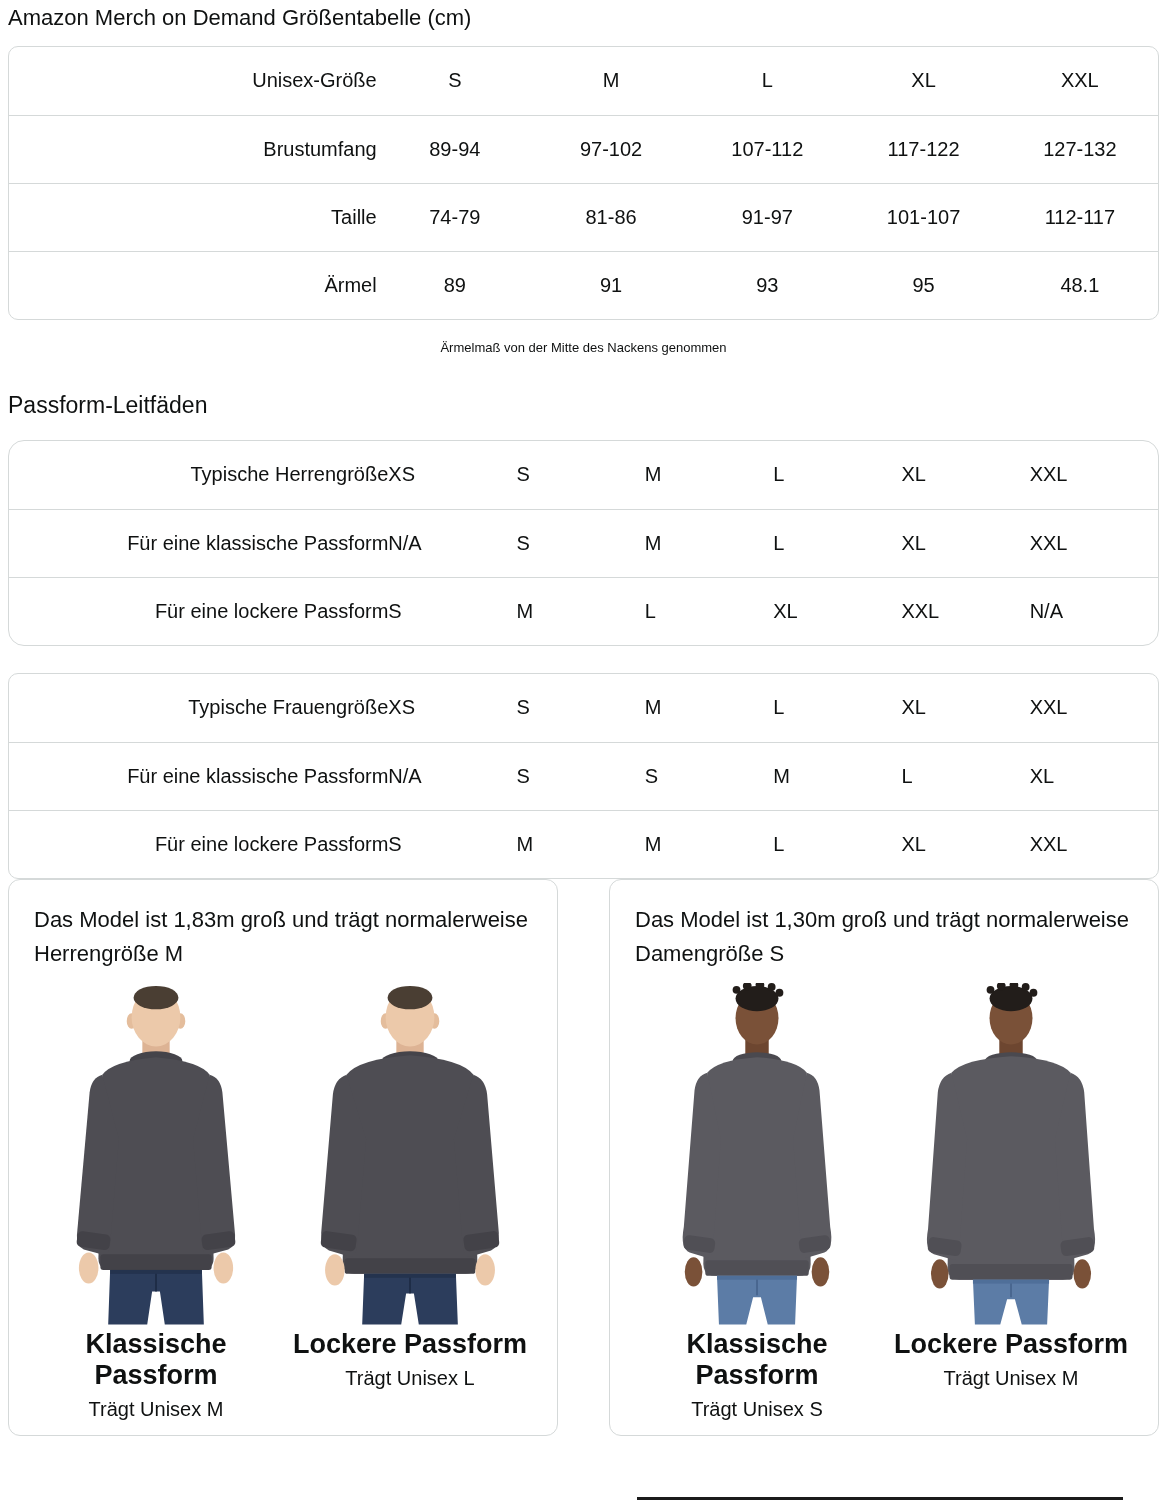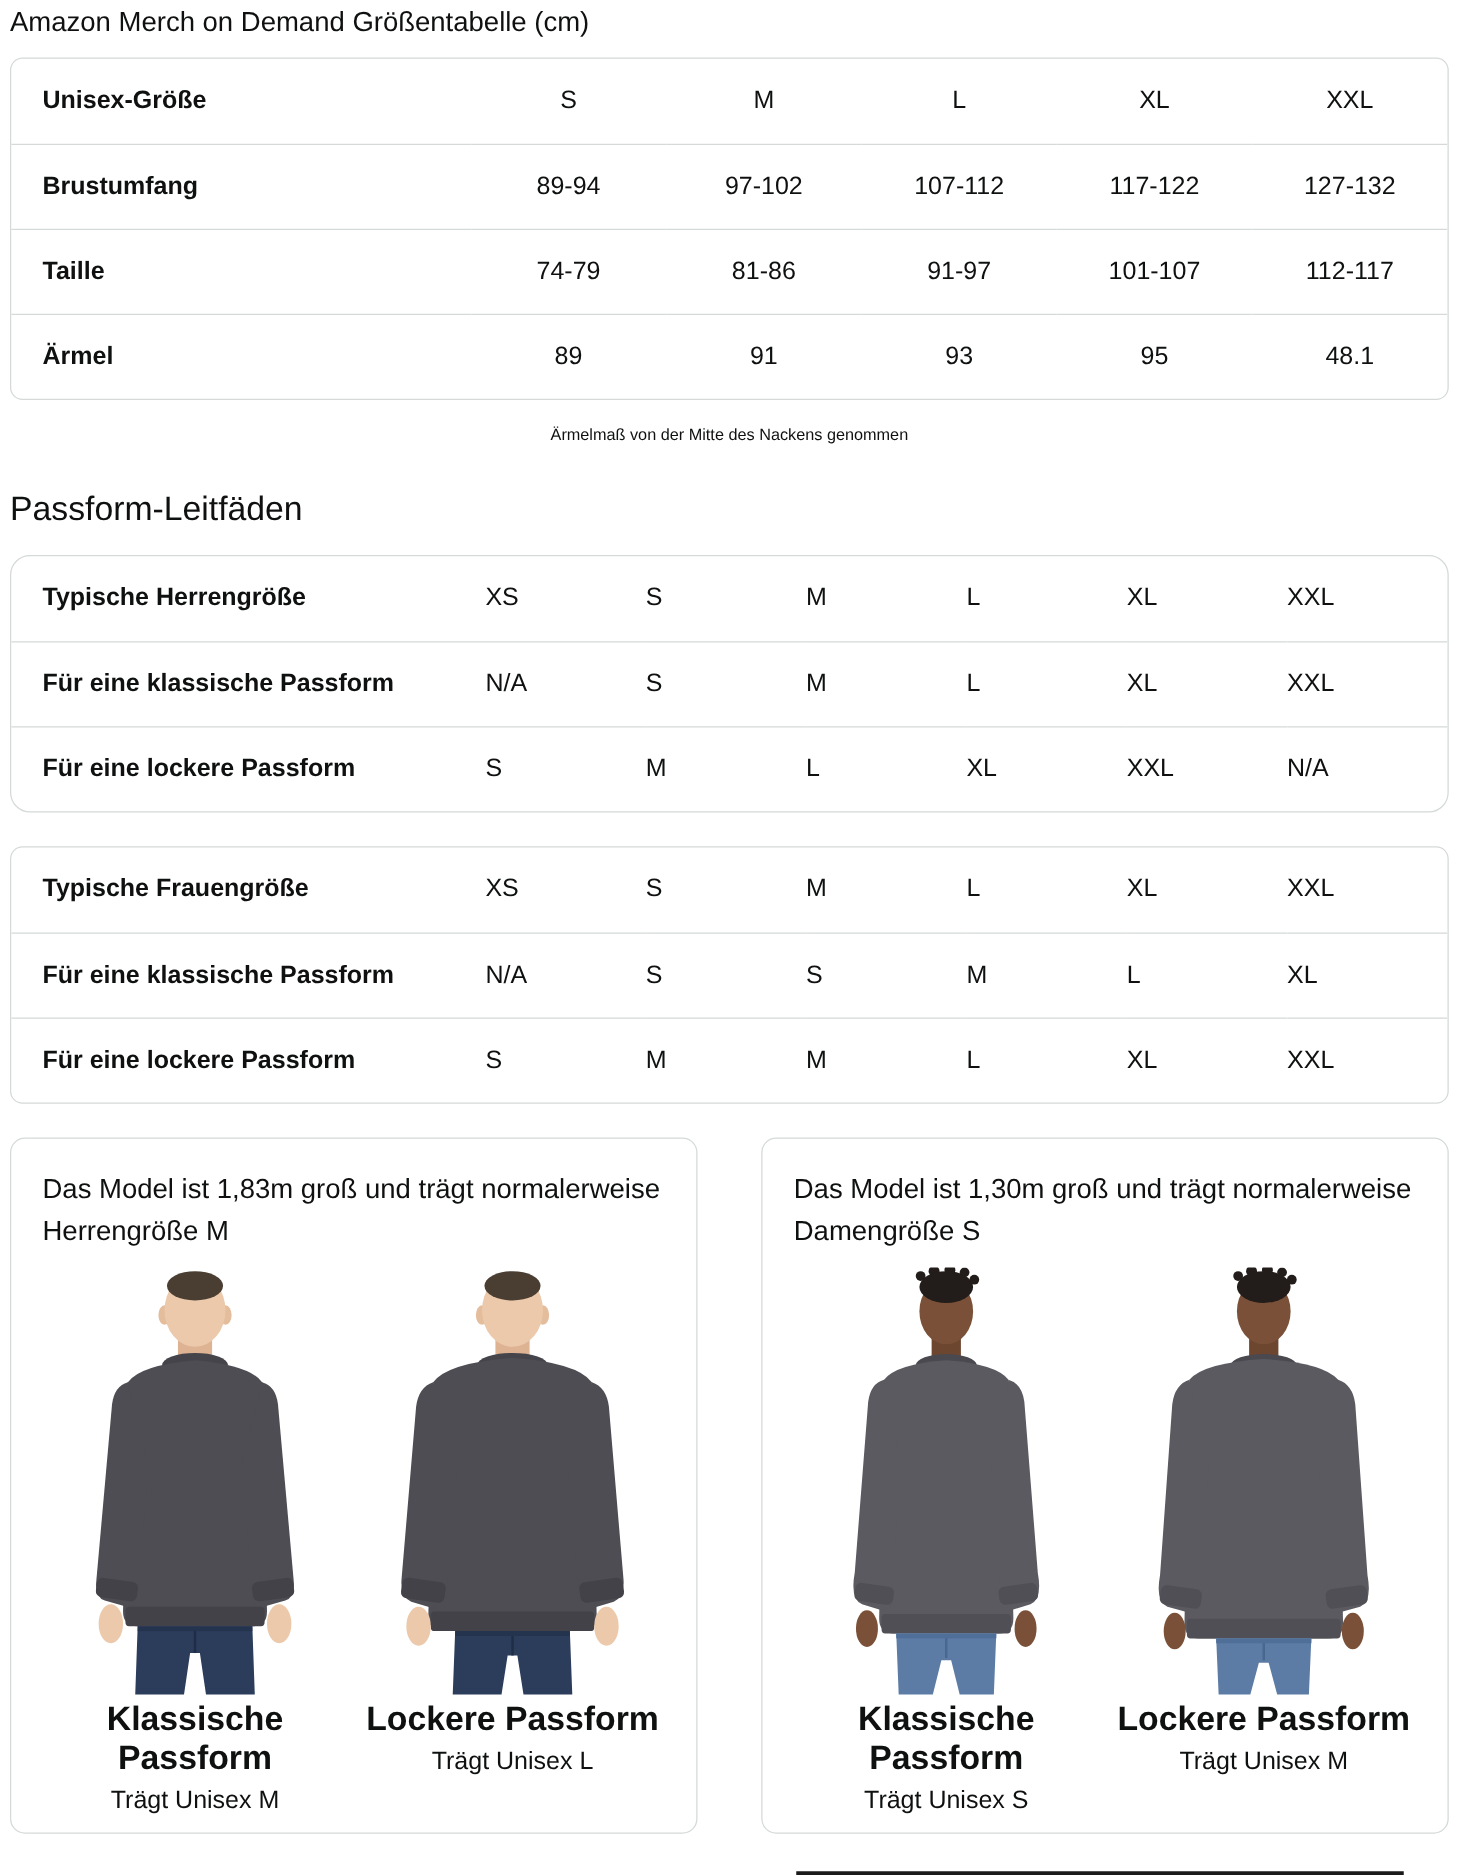--- a/index.html
+++ b/index.html
@@ -27,31 +27,31 @@
   }
   .tbl table { width:100%; border-collapse:collapse; }
   .tbl td {
     height:68px;
     font-size:20px;
     border-top:1px solid #d5d9d9;
     padding:0;
     vertical-align:middle;
   }
   .tbl tr:first-child td { border-top:none; }
-  td.lbl { font-weight:700; padding-left:25px; text-align:left; }
+  td.lbl { font-weight:400; padding-left:25px; text-align:right; }
   .t1 td.lbl { width:32%; }
   .t1 td.val { width:13.6%; text-align:center; }
   .t2 td.lbl { width:33%; }
   .t2 td.val { width:11.16%; }
 
   .footnote { font-size:13px; margin:20px 0 0 0;text-align:center; }
-  .section-heading { font-size:27px; font-weight:400; margin:37px 0 21px 0; }
+  .section-heading { font-size:23px; font-weight:400; margin:37px 0 21px 0; }
   .tbl-gap { margin-bottom:27px;border-radius:16px; }
 
-  .cards { display:flex; gap:51px; margin-top:27px; }
+  .cards { display:flex; gap:51px; }
   .card {
     flex:1;
     border:1px solid #d5d9d9;
     border-radius:12px;
     padding:23px 25px 14px 25px;
     background:#fff;
   }
   .card-desc { font-size:22px; line-height:34px; margin:0 0 12px 0; }
   .figures { display:flex; justify-content:space-between; }
   .figure { width:49%; text-align:center; }

